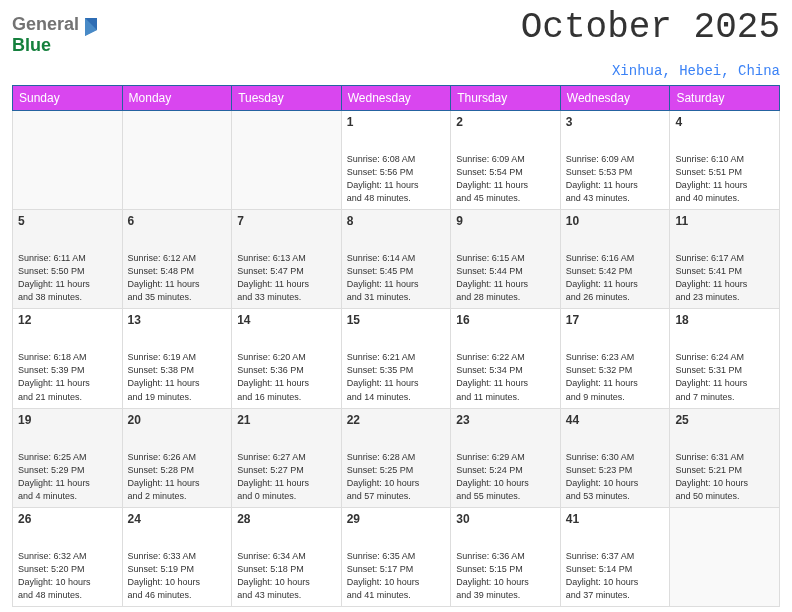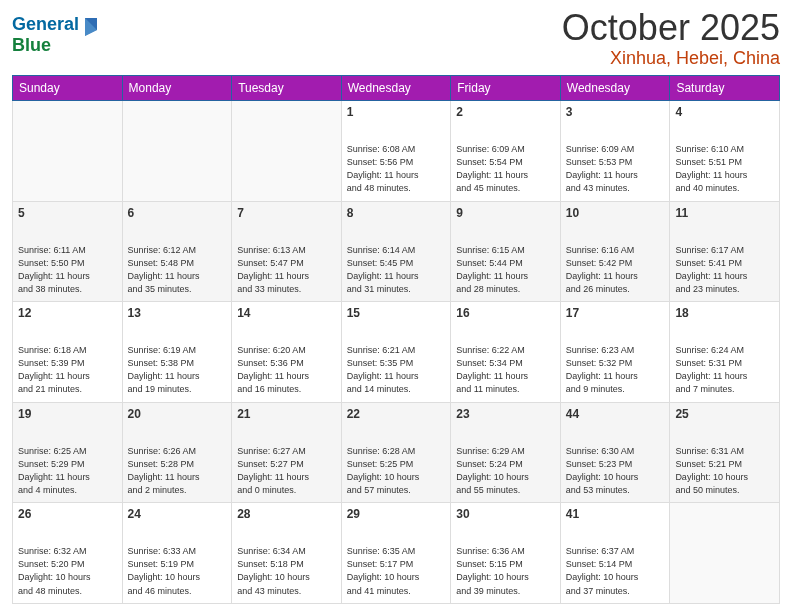--- a/index.html
+++ b/index.html
@@ -34,41 +34,42 @@
       line-height: 1.1;
     }
     .logo-icon {
       width: 18px;
       height: 22px;
       margin-left: 2px;
       margin-top: 2px;
     }
     .title-block {
       text-align: right;
+      font-family: Liberation Mono, monospace;
     }
     .month-title {
       font-size: 36px;
       font-weight: 300;
       color: #333;
       line-height: 1;
     }
     .location {
-      font-size: 18px;
-      color: #c2410c;
-      margin-top: 2px;
+      font-size: 14px;
+      color: #3b82f6;
+      margin-top: 17px;
     }
     .calendar {
       flex: 1;
       border: 1px solid #ccc;
       border-collapse: collapse;
       width: 100%;
       table-layout: fixed;
     }
     .calendar th {
-      background-color: #a21caf;
+      background-color: #d946ef;
       color: white;
       text-align: left;
       padding: 5px 6px;
       font-size: 12px;
       font-weight: normal;
       border: 1px solid #2563a0;
     }
     .calendar td {
       border: 1px solid #ddd;
       vertical-align: top;
@@ -97,42 +98,42 @@
       background-color: #f5f5f5;
     }
   </style>
 </head>
 <body>
 
 <div class="container">
   <div class="header">
     <div class="logo">
       <div class="logo-text">
-        <span style="font-size:18px;font-weight:bold;color:#0369a1;line-height:1.15;">General</span>
+        <span style="font-size:18px;font-weight:bold;color:#737373;line-height:1.15;">General</span>
         <span style="font-size:18px;font-weight:bold;color:#15803d;line-height:1.15;">Blue</span>
       </div>
       <svg class="logo-icon" viewBox="0 0 18 22" xmlns="http://www.w3.org/2000/svg">
         <polygon points="4,2 16,2 16,14 4,20" fill="#2e6db4"></polygon>
         <polygon points="4,2 16,14 4,20" fill="#5a9fd4" opacity="0.6"></polygon>
       </svg>
     </div>
     <div class="title-block">
       <div class="month-title">October 2025</div>
       <div class="location">Xinhua, Hebei, China</div>
     </div>
   </div>
 
   <table class="calendar">
     <thead>
       <tr>
         <th>Sunday</th>
         <th>Monday</th>
         <th>Tuesday</th>
         <th>Wednesday</th>
-        <th>Friday</th>
+        <th>Thursday</th>
         <th>Wednesday</th>
         <th>Saturday</th>
       </tr>
     </thead>
     <tbody id="calendar-body">
     <tr>
           <td class="empty"></td>
           <td class="empty"></td>
           <td class="empty"></td>
           <td>

